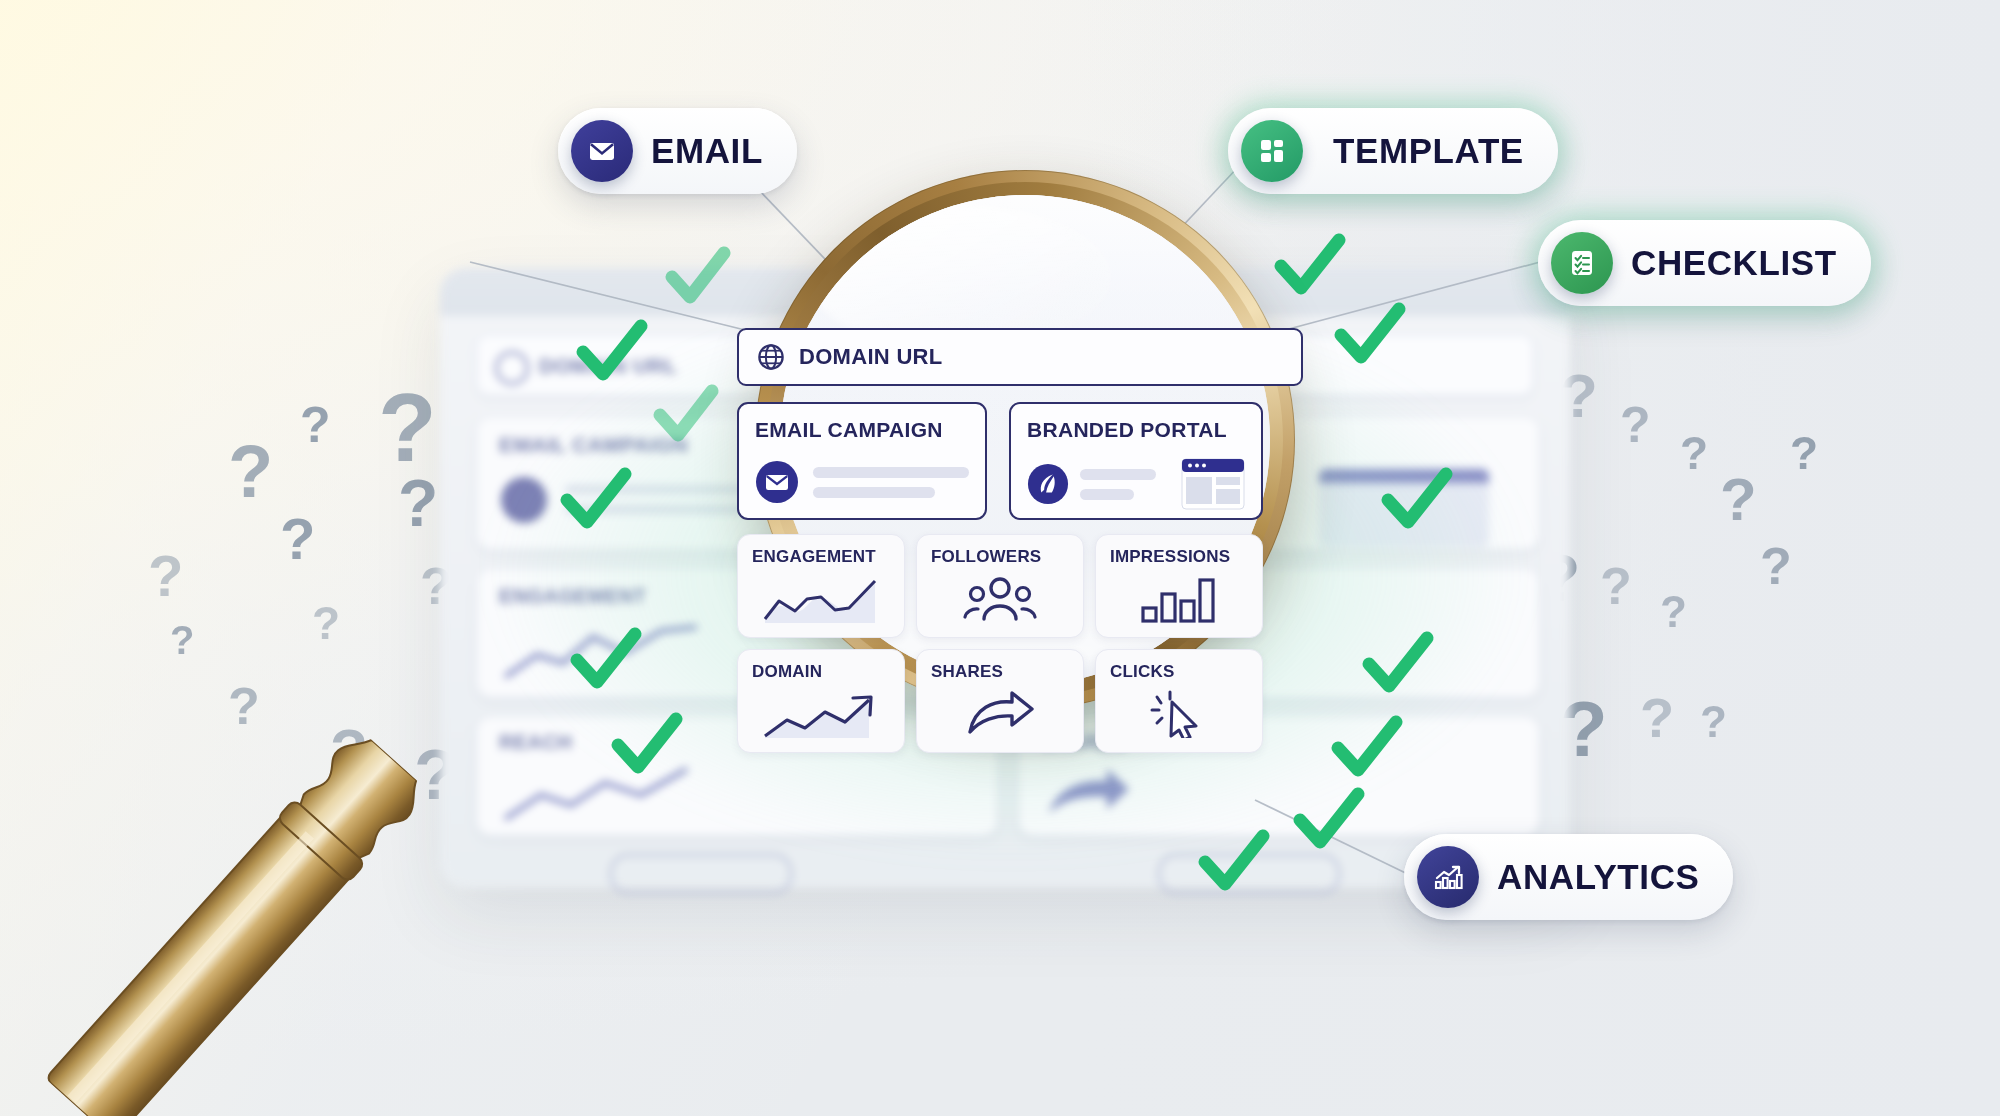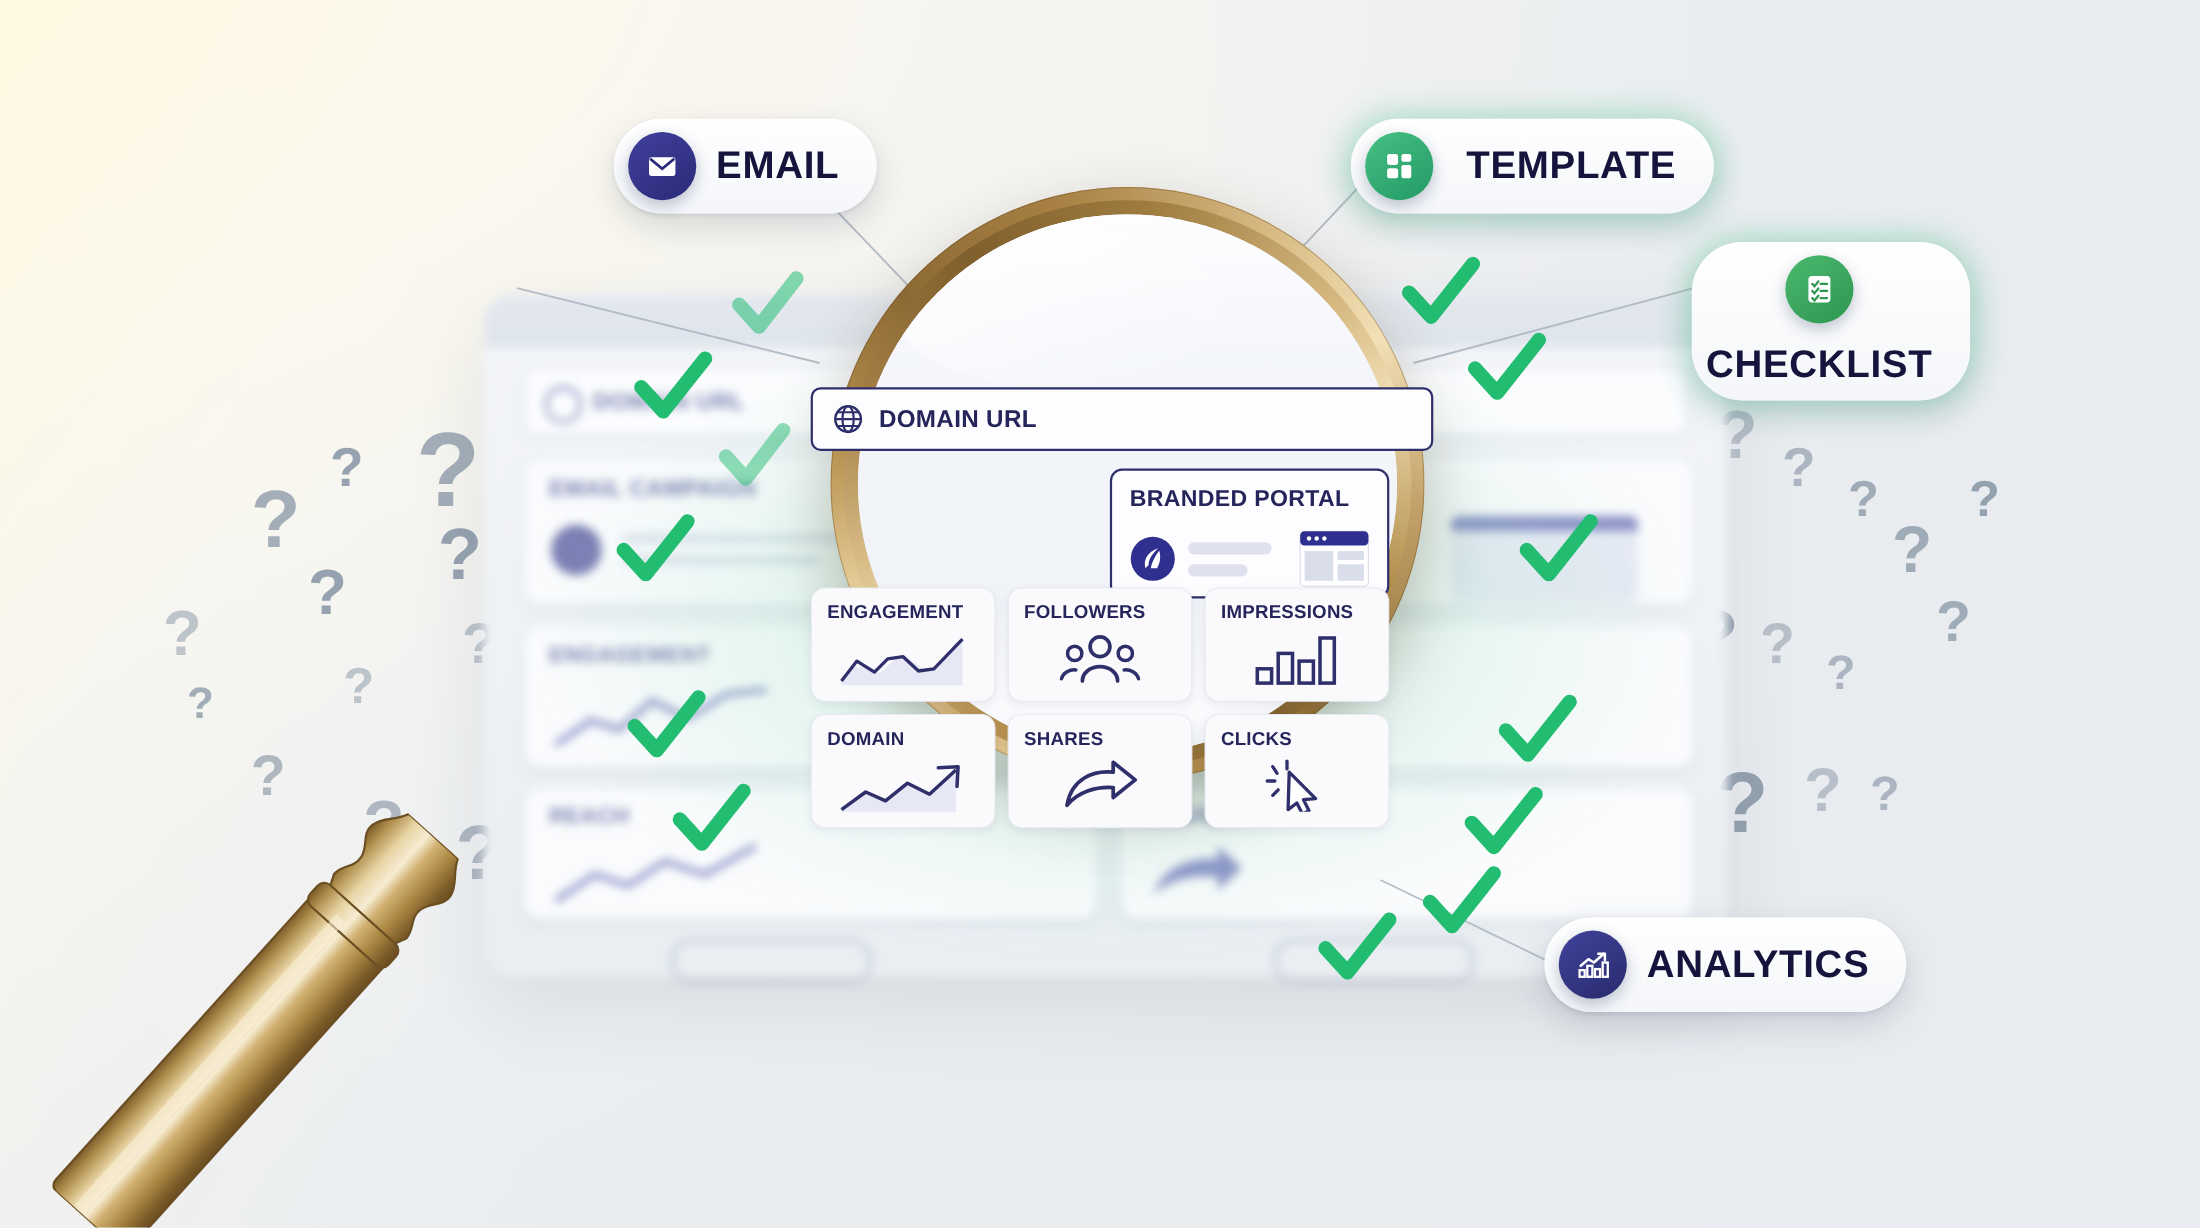--- a/index.html
+++ b/index.html
@@ -80,21 +80,21 @@
     border-radius:50%;background:linear-gradient(150deg, rgba(255,255,255,.95), rgba(255,255,255,.25) 65%, rgba(255,255,255,0));
     filter:blur(3px);pointer-events:none;}
   .glare3{position:absolute;left:8%;bottom:3%;width:78%;height:26%;
     border-radius:50%;background:linear-gradient(0deg, rgba(255,255,255,.8), rgba(255,255,255,0));
     filter:blur(8px);pointer-events:none;}
   .handle{position:absolute;left:330px;top:760px;width:128px;height:470px;
     transform:rotate(42deg);transform-origin:top center;}
 
   
   .ui{position:absolute;left:737px;top:328px;width:530px;height:520px;}
-  .ui-card{background:#fdfdff;border:2px solid #2f2f6b;border-radius:11px;margin-top:24px;}
+  .ui-card{background:#fdfdff;border:2px solid #2f2f6b;border-radius:11px;}
   .ui-url{height:54px;display:flex;align-items:center;gap:14px;padding:0 18px;
     border-radius:9px;}
   .ui-title{font-weight:800;color:#25255c;letter-spacing:.3px;}
   .metric{background:#fafafc;border:1px solid #e8e9f2;border-radius:13px;
     box-shadow:0 3px 8px rgba(50,55,95,.07);padding:12px 14px;
     display:flex;flex-direction:column;}
   .metric .mt{font-weight:800;color:#25255c;font-size:17px;letter-spacing:.2px;}
   .softline{height:11px;border-radius:6px;background:#dfe1ee;}
   .exportbtn{display:inline-flex;align-items:center;gap:12px;
     border:2px solid #2f2f6b;border-radius:20px;padding:8px 22px;background:#fbfcfe;
@@ -271,20 +271,34 @@
       <svg width="28" height="28" viewBox="0 0 24 24">
         <circle cx="12" cy="12" r="10" fill="none" stroke="#2f2f6b" stroke-width="1.9"></circle>
         <ellipse cx="12" cy="12" rx="4.4" ry="10" fill="none" stroke="#2f2f6b" stroke-width="1.7"></ellipse>
         <line x1="2" y1="12" x2="22" y2="12" stroke="#2f2f6b" stroke-width="1.7"></line>
         <line x1="3.6" y1="6.6" x2="20.4" y2="6.6" stroke="#2f2f6b" stroke-width="1.5"></line>
         <line x1="3.6" y1="17.4" x2="20.4" y2="17.4" stroke="#2f2f6b" stroke-width="1.5"></line>
       </svg>
       <span class="ui-title" style="font-size:22px;">DOMAIN URL</span>
     </div>
 
+    <div class="ui-card" style="position:absolute;left:0;top:74px;width:250px;height:118px;padding:14px 16px;box-sizing:border-box;">
+      <div class="ui-title" style="font-size:21px;">EMAIL CAMPAIGN</div>
+      <div style="display:flex;align-items:center;gap:14px;margin-top:18px;">
+        <svg width="44" height="44" viewBox="0 0 44 44">
+          <circle cx="22" cy="22" r="21" fill="#2f2f8f"></circle>
+          <rect x="11" y="15" width="22" height="15" rx="2.2" fill="#fff"></rect>
+          <path d="M11.8 16.2 L22 24 L32.2 16.2" fill="none" stroke="#2f2f8f" stroke-width="2.3"></path>
+        </svg>
+        <div style="flex:1;">
+          <div class="softline" style="width:100%;"></div>
+          <div class="softline" style="width:78%;margin-top:9px;"></div>
+        </div>
+      </div>
+    </div>
 
     <div class="ui-card" style="position:absolute;left:272px;top:74px;width:254px;height:118px;padding:14px 16px;box-sizing:border-box;">
       <div class="ui-title" style="font-size:21px;">BRANDED PORTAL</div>
       <div style="display:flex;align-items:center;gap:11px;margin-top:16px;">
         <svg width="42" height="42" viewBox="0 0 44 44">
           <circle cx="22" cy="22" r="21" fill="#2f2f8f"></circle>
           <path d="M27 12 C16 16 13 24 15 31 L18 28 C18 22 22 17 27 12 Z M28 14 C24 20 21 25 20 31 L26 31 C29 26 30 20 28 14 Z" fill="#fff"></path>
         </svg>
         <div style="flex:1;">
           <div class="softline" style="width:84%;"></div>
@@ -378,21 +392,21 @@
       <svg width="34" height="34" viewBox="0 0 34 34">
         <rect x="6" y="6" width="10" height="10" rx="2.2" fill="#fff"></rect>
         <rect x="19" y="6" width="9" height="7" rx="2" fill="#fff"></rect>
         <rect x="6" y="19" width="10" height="9" rx="2" fill="#fff"></rect>
         <rect x="19" y="16" width="9" height="12" rx="2" fill="#fff"></rect>
       </svg>
     </span>
     <span class="pill-txt">TEMPLATE</span>
   </div>
 
-  <div class="pill-tag glow-g" style="left:1538px;top:220px;flex-direction:column;">
+  <div class="pill-tag glow-g" style="left:1538px;top:220px;">
     <span class="pill-ico" style="background:linear-gradient(145deg,#4cb86e,#2d9650);">
       <svg width="34" height="34" viewBox="0 0 34 34">
         <rect x="7" y="5" width="20" height="24" rx="3.4" fill="#fff"></rect>
         <g stroke="#2d9650" stroke-width="2" stroke-linecap="round" fill="none">
           <path d="M10.5 12 l2 2.2 l3.6 -4.4"></path>
             <line x1="18" y1="12" x2="24" y2="12"></line>
           <path d="M10.5 18.5 l2 2.2 l3.6 -4.4"></path>
             <line x1="18" y1="18.5" x2="24" y2="18.5"></line>
           <path d="M10.5 25 l2 2.2 l3.6 -4.4"></path>
             <line x1="18" y1="25" x2="24" y2="25"></line>

